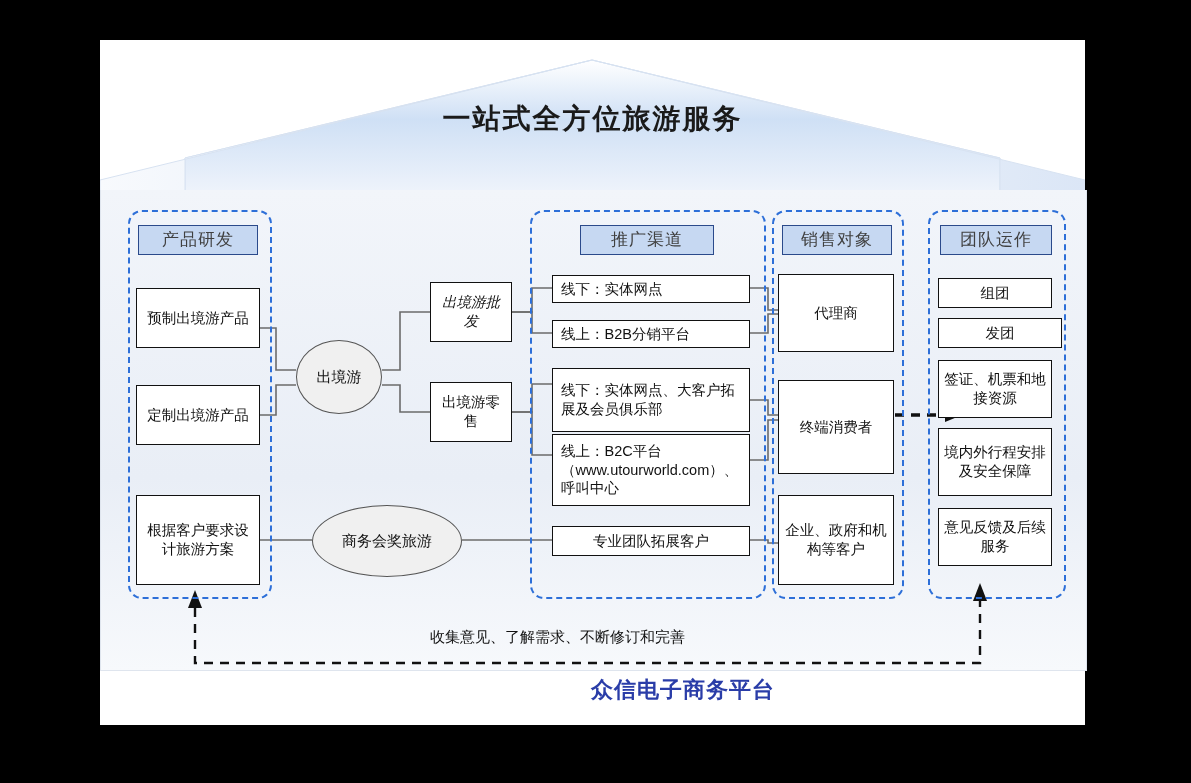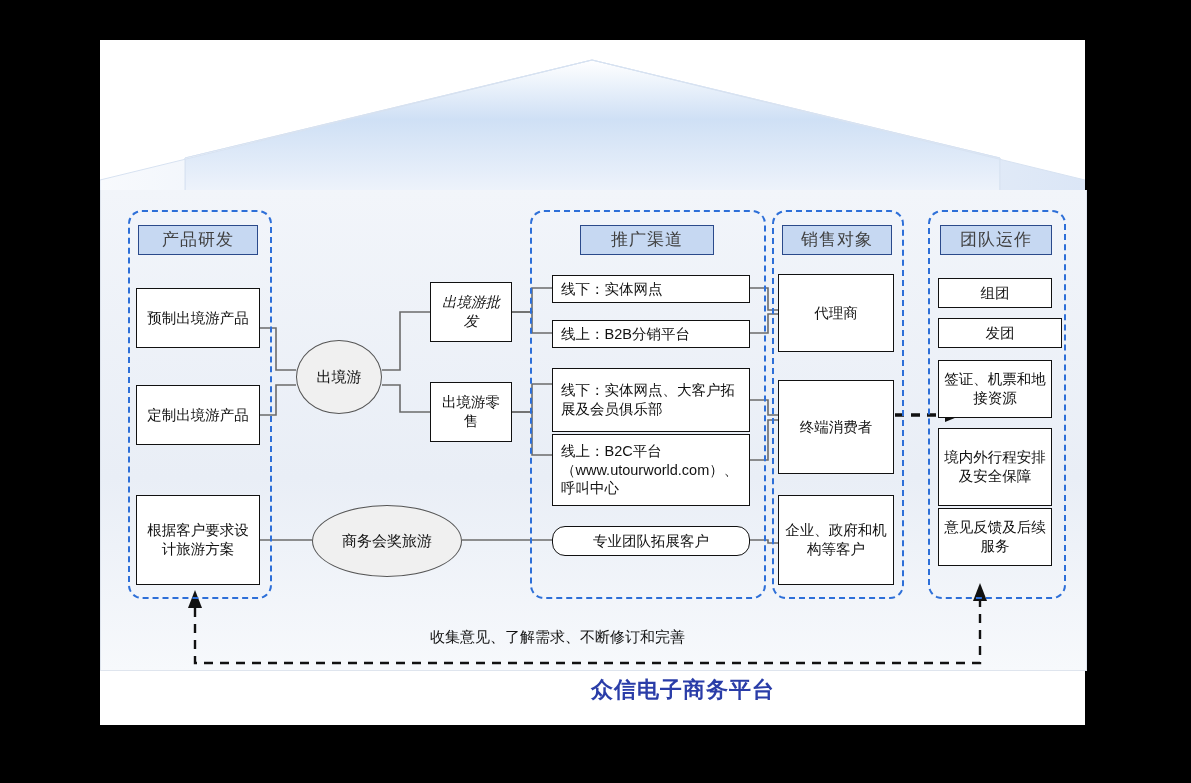--- a/index.html
+++ b/index.html
@@ -149,20 +149,21 @@
           <stop offset="0%" stop-color="#f8fafd"></stop>
           <stop offset="100%" stop-color="#dbe6f6"></stop>
         </linearGradient>
       </defs>
 
       <polygon points="492,20 900,118 900,152 85,152 85,118" fill="url(#roofGrad)" stroke="#d7e2f1" stroke-width="1"></polygon>
       <polygon points="492,20 985,140 985,152 900,152 900,118" fill="url(#roofGradLeft)" stroke="#d7e2f1" stroke-width="1"></polygon>
       <polygon points="492,20 0,140 0,152 85,152 85,118" fill="url(#roofGradLeft)" stroke="#d7e2f1" stroke-width="1"></polygon>
     </svg>
 
+    <div class="roof-title">一站式全方位旅游服务</div>
 
     <div class="body-box"></div>
 
     <svg class="overlay" viewBox="0 0 985 685">
 
       <path d="M160,288 L176,288 L176,330 L196,330" fill="none" stroke="#6b6b6b" stroke-width="1.6"></path>
       <path d="M160,375 L176,375 L176,345 L196,345" fill="none" stroke="#6b6b6b" stroke-width="1.6"></path>
 
       <path d="M160,500 L212,500" fill="none" stroke="#6b6b6b" stroke-width="1.6"></path>
 
@@ -204,36 +205,36 @@
     <div class="node" style="left:330px; top:242px; width:82px; height:60px;font-style:italic;">出境游批发</div>
     <div class="node" style="left:330px; top:342px; width:82px; height:60px;">出境游零售</div>
 
     <div class="group" style="left:430px; top:170px; width:232px; height:385px;"></div>
     <div class="group-title" style="left:480px; top:185px; width:132px;">推广渠道</div>
 
     <div class="node left-align" style="left:452px; top:235px; width:198px; height:28px;">线下：实体网点</div>
     <div class="node left-align" style="left:452px; top:280px; width:198px; height:28px;">线上：B2B分销平台</div>
     <div class="node left-align" style="left:452px; top:328px; width:198px; height:64px;">线下：实体网点、大客户拓展及会员俱乐部</div>
     <div class="node left-align" style="left:452px; top:394px; width:198px; height:72px;">线上：B2C平台（www.utourworld.com）、呼叫中心</div>
-    <div class="node" style="left:452px; top:486px; width:198px; height:30px;border-radius:13px;">专业团队拓展客户</div>
+    <div class="node" style="left:452px; top:486px; width:198px; height:30px;">专业团队拓展客户</div>
 
     <div class="group" style="left:672px; top:170px; width:128px; height:385px;"></div>
     <div class="group-title" style="left:682px; top:185px; width:108px;">销售对象</div>
 
     <div class="node" style="left:678px; top:234px; width:116px; height:78px;">代理商</div>
     <div class="node" style="left:678px; top:340px; width:116px; height:94px;">终端消费者</div>
     <div class="node" style="left:678px; top:455px; width:116px; height:90px;">企业、政府和机构等客户</div>
 
     <div class="group" style="left:828px; top:170px; width:134px; height:385px;"></div>
     <div class="group-title" style="left:840px; top:185px; width:110px;">团队运作</div>
 
     <div class="node" style="left:838px; top:238px; width:114px; height:30px;">组团</div>
     <div class="node" style="left:838px; top:278px; width:124px; height:30px;">发团</div>
     <div class="node" style="left:838px; top:320px; width:114px; height:58px;">签证、机票和地接资源</div>
-    <div class="node" style="left:838px; top:388px; width:114px; height:78px;">境内外行程安排及安全保障</div>
+    <div class="node" style="left:838px; top:388px; width:114px; height:68px;">境内外行程安排及安全保障</div>
     <div class="node" style="left:838px; top:468px; width:114px; height:58px;">意见反馈及后续服务</div>
 
     <div class="feedback-label" style="left:330px; top:588px;">收集意见、了解需求、不断修订和完善</div>
 
     <div class="footer-title">众信电子商务平台</div>
 
   </div>
 </div>
 
 </body></html>

